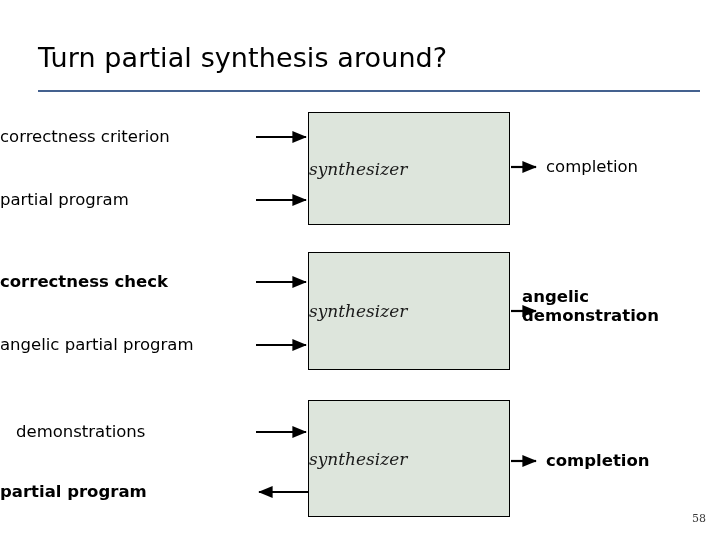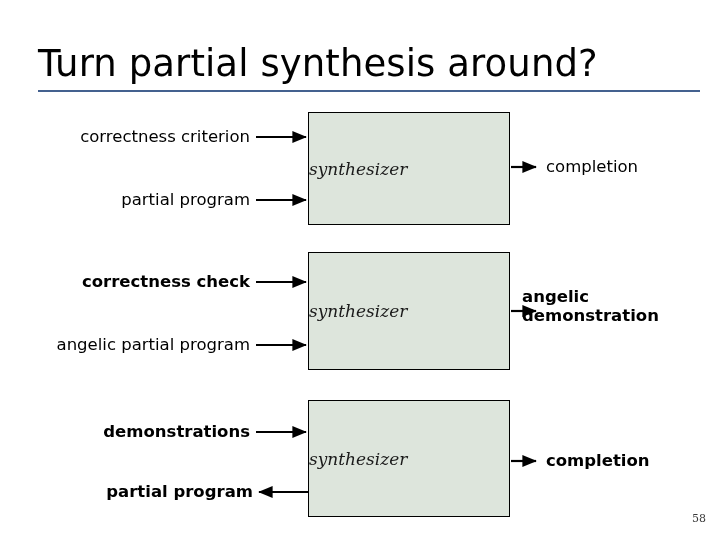--- a/index.html
+++ b/index.html
@@ -15,21 +15,21 @@
     font-family: "Liberation Sans", sans-serif;
     color: #000000;
   }
 
   
   #slide-title {
     position: absolute;
     left: 38px;
     top: 42px;
     font-family: "DejaVu Sans", sans-serif;
-    font-size: 37px;
+    font-size: 27px;
     font-weight: 400;
     letter-spacing: 0.1px;
     color: #000000;
     white-space: nowrap;
   }
   #title-rule {
     position: absolute;
     left: 38px;
     top: 90px;
     width: 662px;
@@ -69,21 +69,21 @@
   
   .edge-label {
     position: absolute;
     font-family: "DejaVu Sans", sans-serif;
     font-size: 16.5px;
     line-height: 19px;
     color: #000000;
     white-space: pre-line;
   }
   .edge-label.bold { font-weight: 700; }
-  .edge-label.right-align { text-align: right; }
+  .edge-label.right-align { text-align: left; }
 
   
   #arrow-layer {
     position: absolute;
     left: 0;
     top: 0;
     width: 720px;
     height: 540px;
     pointer-events: none;
   }
@@ -155,19 +155,19 @@
     <div class="proc-label">synthesizer</div>
   </div>
   <div class="edge-label right-align" style="left:0px; top:335px; width:250px;">angelic partial program</div>
   <div class="edge-label right-align bold" style="left:0px; top:272px; width:250px;">correctness check</div>
   <div class="edge-label bold" style="left:522px; top:287px; width:175px;">angelic
 demonstration</div>
 
   <div class="proc-box" style="left:308px; top:400px; width:202px; height:117px;">
     <div class="proc-label">synthesizer</div>
   </div>
-  <div class="edge-label right-align" style="left:0px; top:422px; width:250px;font-weight:bold;">demonstrations</div>
+  <div class="edge-label right-align" style="left:16px; top:422px; width:250px;">demonstrations</div>
   <div class="edge-label right-align bold" style="left:0px; top:482px; width:253px;">partial program</div>
   <div class="edge-label bold" style="left:546px; top:451px; width:170px;">completion</div>
 
 </div>
 
 <div id="page-number">58</div>
 
 </body></html>

